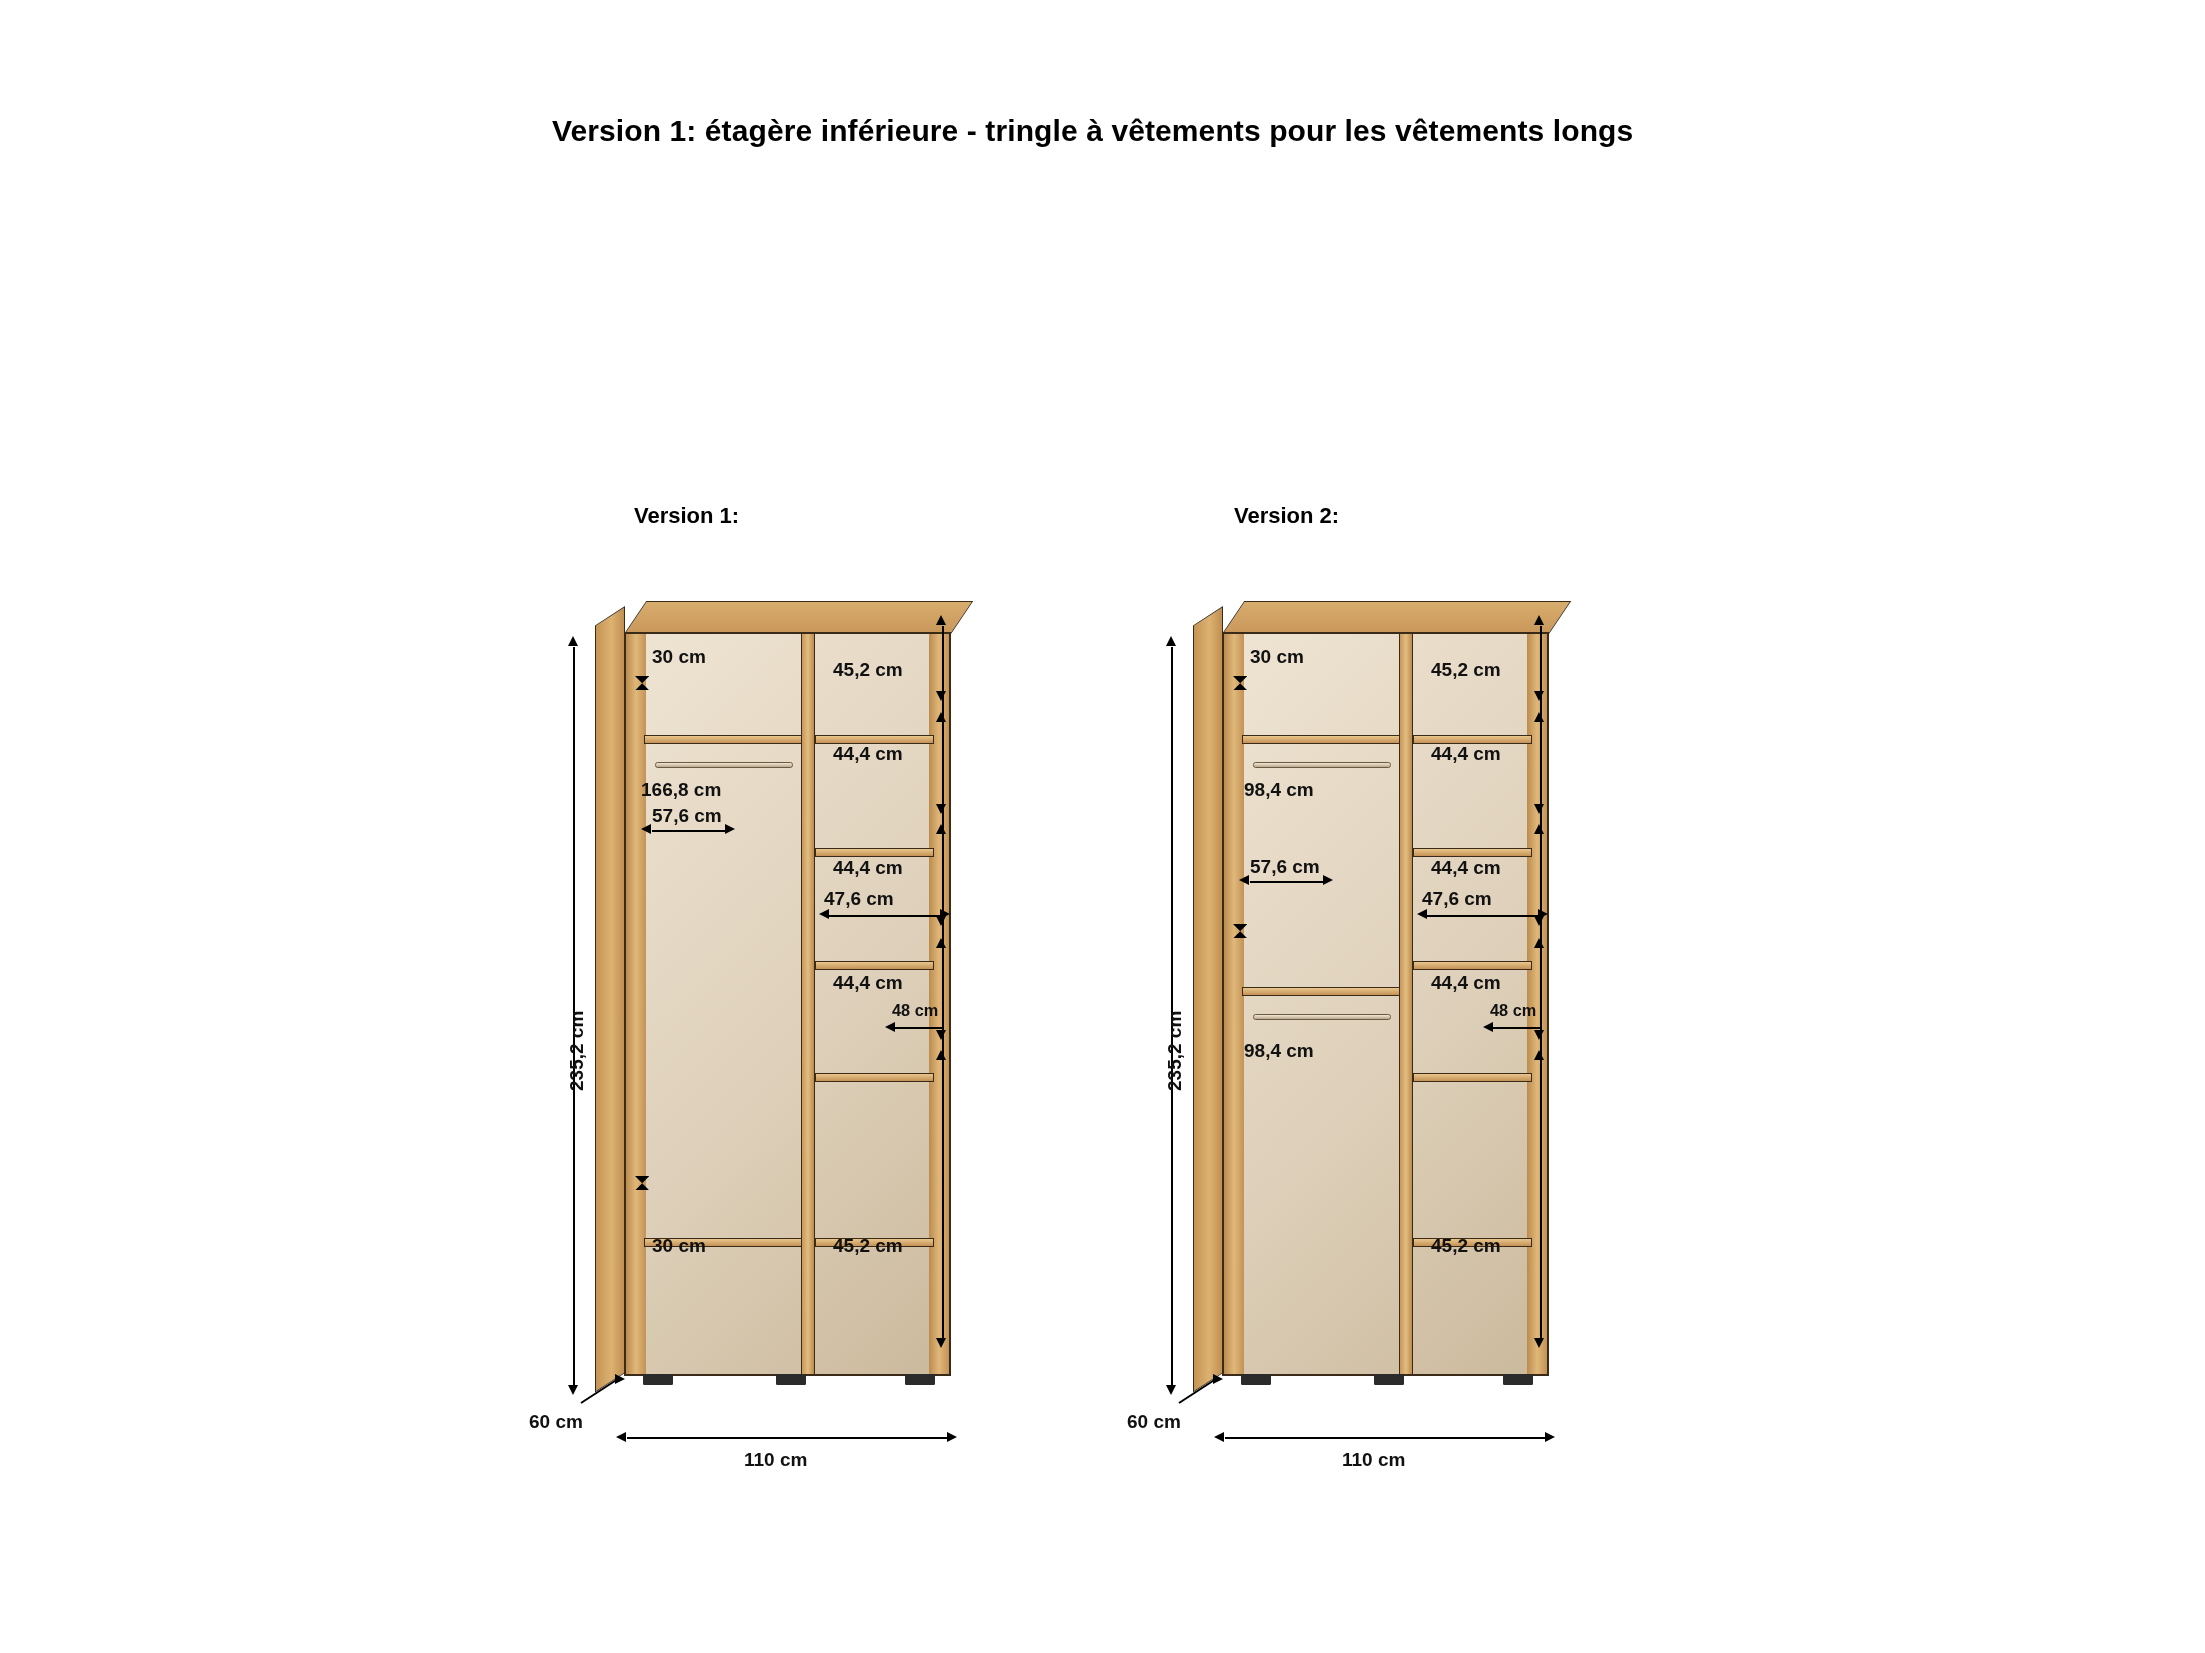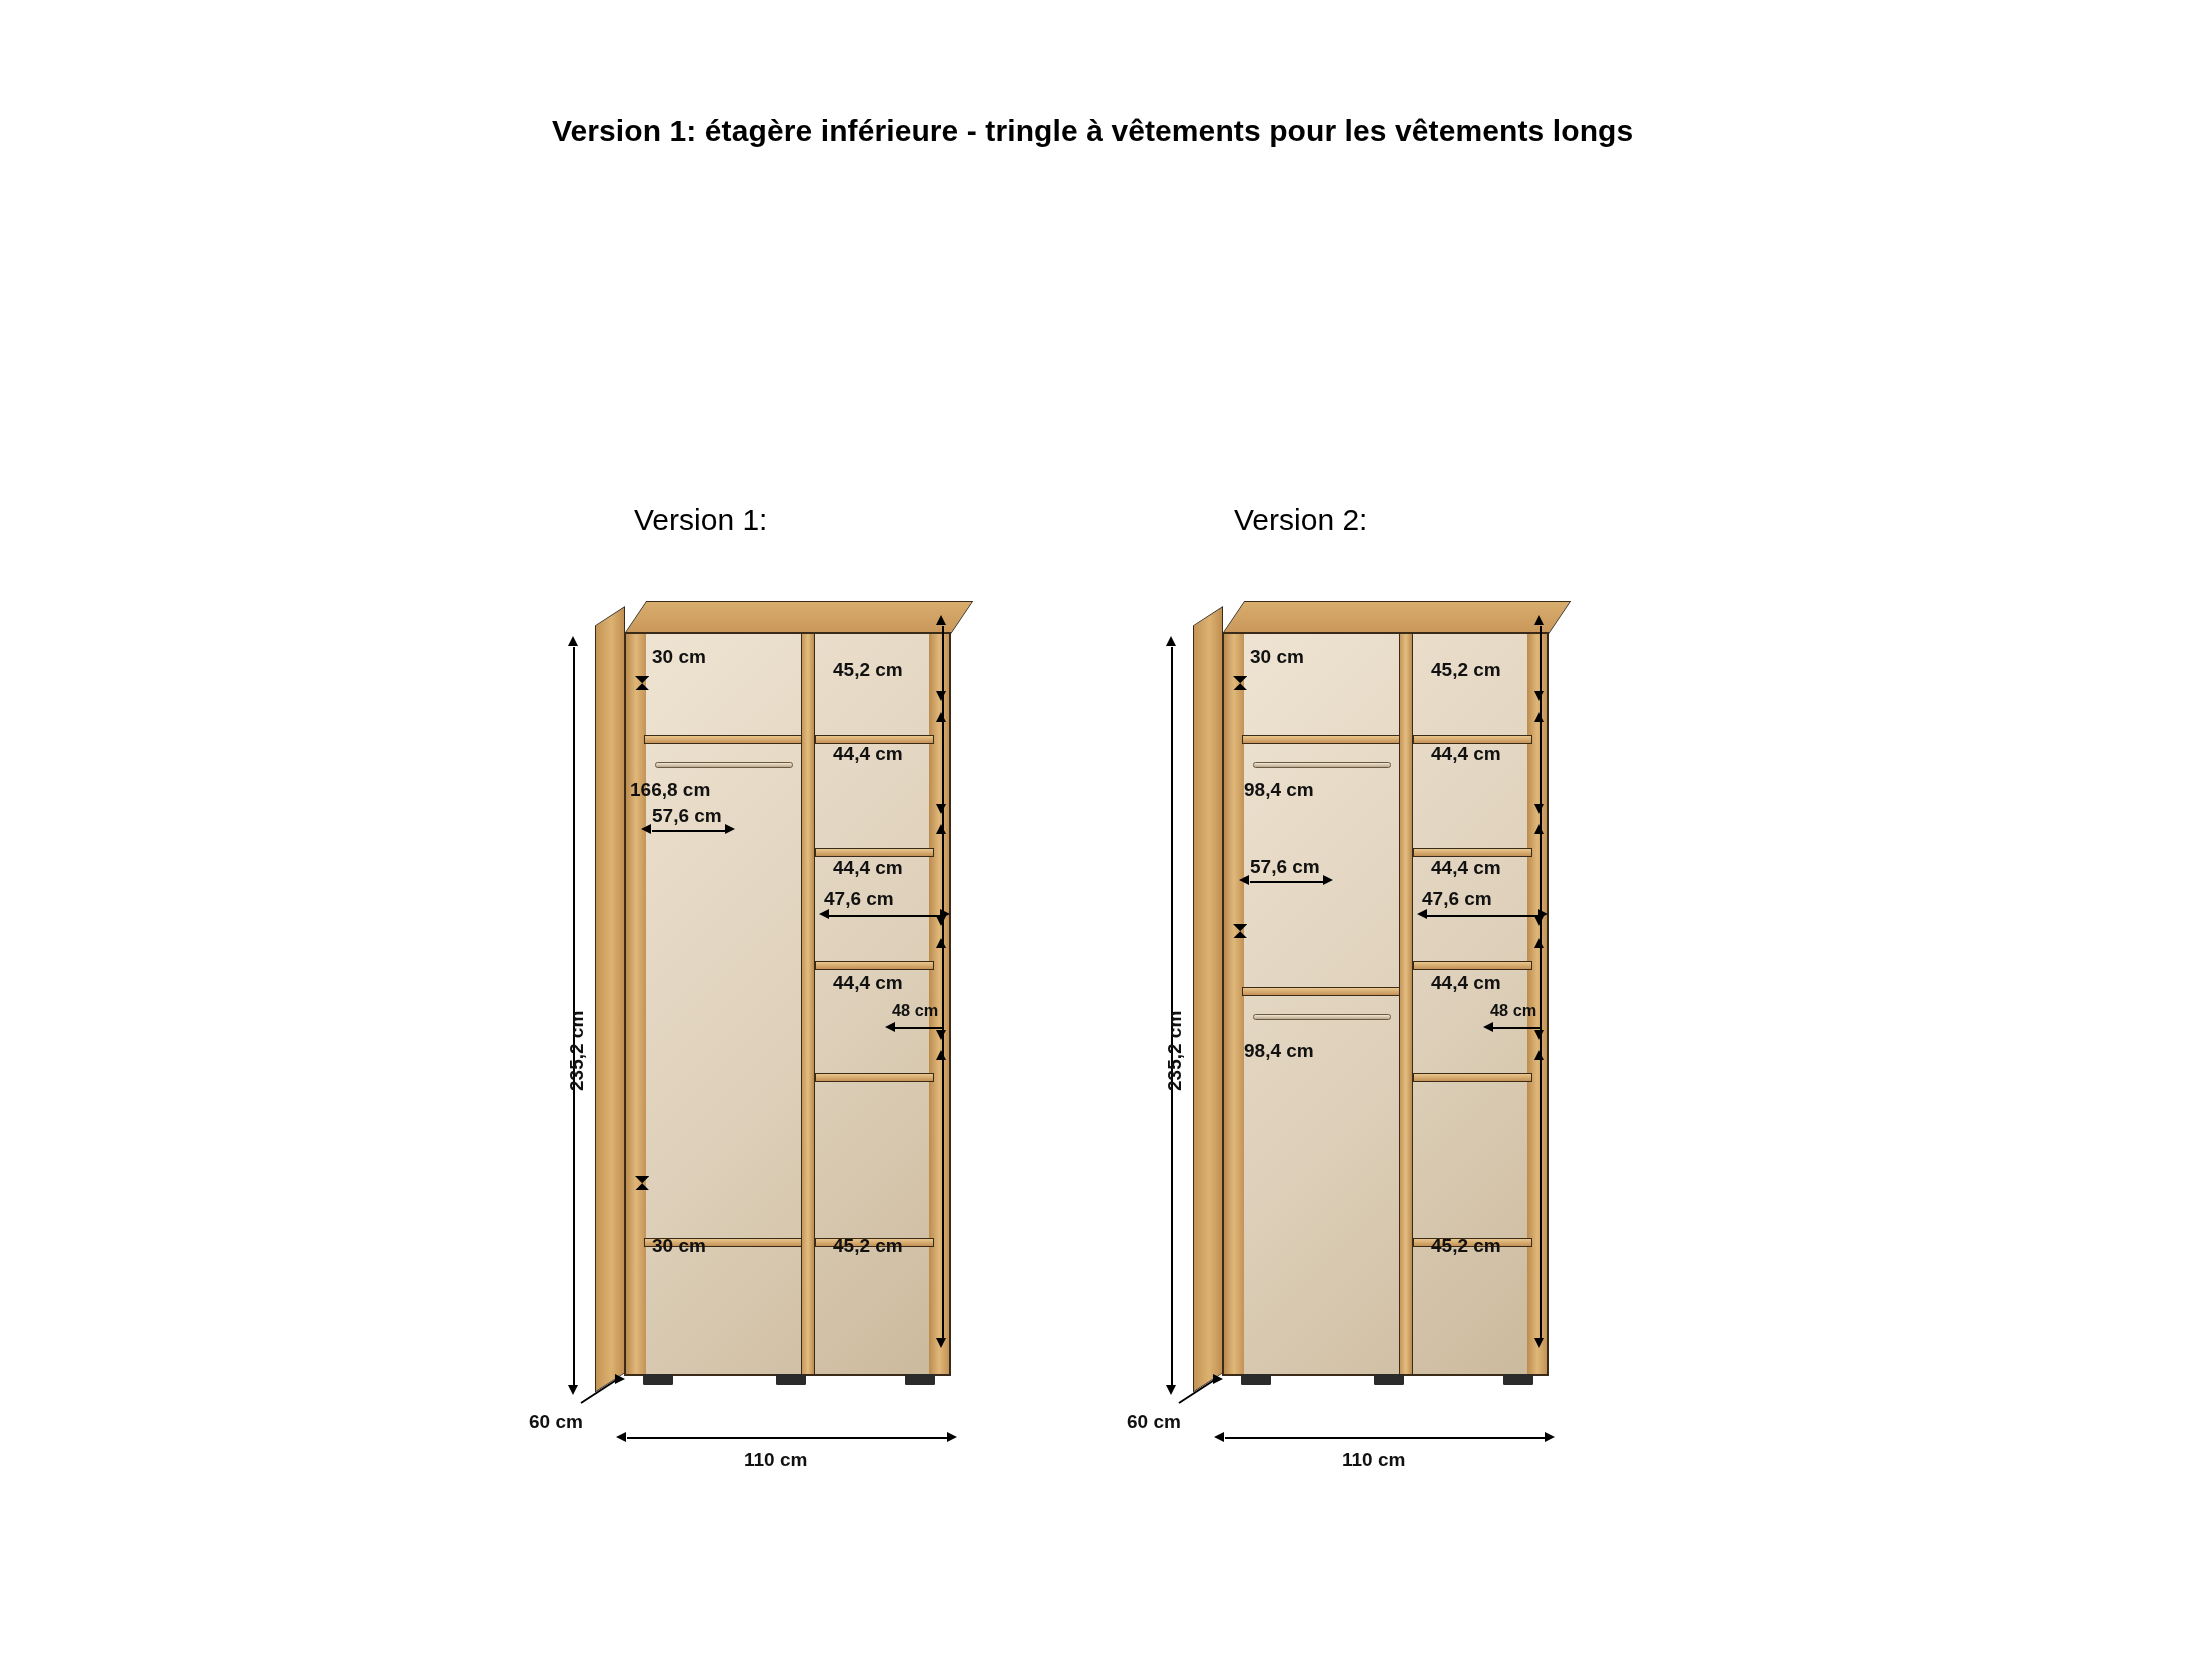--- a/index.html
+++ b/index.html
@@ -41,22 +41,22 @@
 
   .version-titles {
     position: absolute;
     top: 503px;
     left: 552px;
     width: 1241px;
     height: 39px;
   }
   .version-title {
     position: absolute;
-    font-size: 30px;
-    font-weight: normal;
+    font-size: 22px;
+    font-weight: bold;
   }
   .vt1 { left: 82px; top: 0; }
   .vt2 { left: 682px; top: 0; }
 
   
   .figure {
     position: absolute;
     top: 575px;
     width: 522px;
     height: 966px;
@@ -260,21 +260,21 @@
       <div class="dim-label" style="left:-13px; top:836px;">60 cm</div>
 
       <div class="dim-line-h" style="left:85px; top:862px; width:320px;"></div>
       <div class="arrow arr-left" style="left:74px; top:857px;"></div>
       <div class="arrow arr-right" style="left:405px; top:857px;"></div>
       <div class="dim-label" style="left:202px; top:874px;">110 cm</div>
 
       <div class="tick-x" style="left:93px; top:101px;"></div>
       <div class="dim-label" style="left:110px; top:71px;">30 cm</div>
 
-      <div class="dim-label" style="left:88px; top:204px;">166,8 cm</div>
+      <div class="dim-label" style="left:99px; top:204px;">166,8 cm</div>
 
       <div class="dim-line-h" style="left:110px; top:255px; width:73px;"></div>
       <div class="arrow arr-left" style="left:99px; top:249px;"></div>
       <div class="arrow arr-right" style="left:183px; top:249px;"></div>
       <div class="dim-label" style="left:110px; top:230px;">57,6 cm</div>
 
       <div class="tick-x" style="left:93px; top:601px;"></div>
       <div class="dim-label" style="left:110px; top:660px;">30 cm</div>
 
       <div class="dim-line-v" style="left:400px; top:51px; height:712px;"></div>

